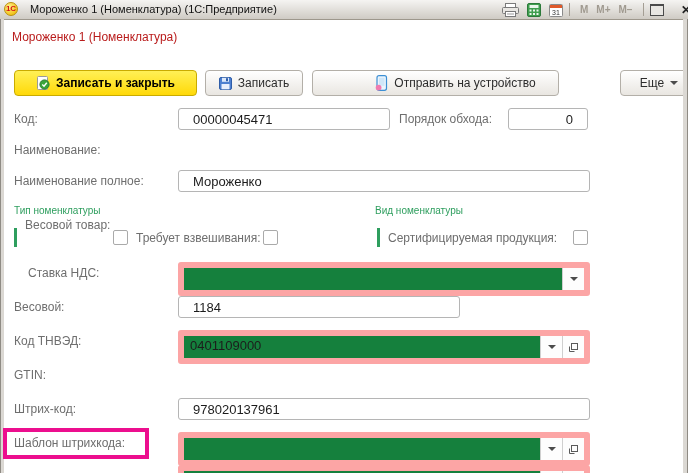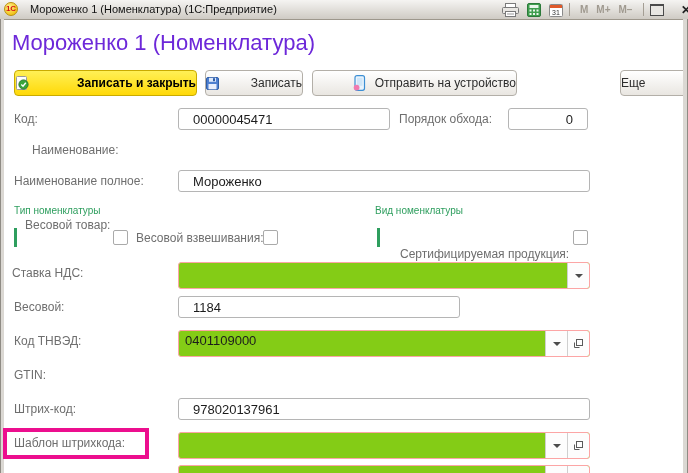--- a/index.html
+++ b/index.html
@@ -20,39 +20,39 @@
   .tb-sep{width:1px;height:13px;background:#a49e94;margin:0 6px;}
   .mem{font-size:10px;font-weight:bold;color:#a09a90;padding:0 4px;}
   .maxbox{width:12px;height:9px;border:1px solid #4a4a4a;border-top:2px solid #4a4a4a;background:#e8e6e2;}
   .closex{font-size:12px;color:#222;font-weight:bold;position:absolute;left:681px;top:3px;}
   
   .wb-left{position:absolute;left:0;top:19px;bottom:0;width:4px;
     background:linear-gradient(to right,#8f8b84 1px,#dbd8d3 1px);z-index:4;}
   .wb-right{position:absolute;right:0;top:19px;bottom:0;width:5px;
     background:linear-gradient(to left,#8f8b84 1px,#dbd8d3 1px);z-index:4;}
   
-  .page-title{position:absolute;left:12px;top:30px;font-size:22px;color:#6d28d9;text-align:center;}
+  .page-title{position:absolute;left:12px;top:30px;font-size:12px;color:#b91c1c;text-align:center;}
   
   .btn{position:absolute;top:70px;height:26px;box-sizing:border-box;border-radius:4px;
-    display:flex;align-items:center;justify-content:space-between;gap:6px;font-size:12px;color:#2c2c2c;
+    display:flex;align-items:center;justify-content:center;gap:6px;font-size:12px;color:#2c2c2c;
     background:linear-gradient(#ffffff,#e9e6e1);border:1px solid #b3afa8;cursor:default;}
   .btn-yellow{left:14px;width:183px;font-weight:bold;color:#000;
     background:linear-gradient(#fff056,#ffd908);border:1px solid #c9ab00;}
   .btn-save{left:205px;width:98px;}
-  .btn-send{left:312px;width:205px;padding-left:40px;}
+  .btn-send{left:312px;width:247px;padding-left:40px;}
   .btn-more{left:620px;width:78px;}
   .arr{width:0;height:0;border-left:4px solid transparent;border-right:4px solid transparent;
     border-top:4px solid #4c4c4c;}
   
   .lbl{position:absolute;font-size:12px;color:#6e6e6e;line-height:22px;height:22px;white-space:nowrap;}
   .inp{position:absolute;height:22px;box-sizing:border-box;border:1px solid #b5b5b5;border-radius:3px;
     background:#fff;font-family:inherit;font-size:13px;color:#1c1c1c;padding:0 14px;outline:none;}
   .inp.num{text-align:right;}
-  .combo{position:absolute;height:27px;box-sizing:border-box;border:1px solid #fca5a5;border-radius:3px;
-    background:#84cc16;display:flex;overflow:hidden;}
+  .combo{position:absolute;height:34px;box-sizing:border-box;border:6px solid #fca5a5;border-radius:3px;
+    background:#15803d;display:flex;overflow:hidden;}
   .combo .val{flex:1;font-size:13px;color:#1c1c1c;padding:0 6px;line-height:20px;white-space:nowrap;}
   .combo .cbtn{width:21px;border-left:1px solid #cfcfcf;display:flex;align-items:center;
     justify-content:center;background:#fdfdfd;flex:none;}
   .section-h{position:absolute;font-size:10px;color:#2e9e5e;white-space:nowrap;}
   .greenbar{position:absolute;width:3px;height:19px;background:#2e9e5e;}
   .chklbl{position:absolute;font-size:12px;color:#6e6e6e;line-height:18px;white-space:nowrap;}
   .chk{position:absolute;width:15px;height:15px;box-sizing:border-box;border:1px solid #aaa;
     border-radius:2px;background:#fff;}
   
   .hl{position:absolute;left:3px;top:428px;width:146px;height:31px;box-sizing:border-box;
@@ -150,39 +150,39 @@
   <div class="btn btn-more">
     <span>Еще</span>
     <span class="arr"></span>
   </div>
 
   <div class="lbl" style="left:14px;top:108px;">Код:</div>
   <input class="inp" style="left: 178px; top: 108px; width: 212px;" value="00000045471">
   <div class="lbl" style="left:399px;top:108px;">Порядок обхода:</div>
   <input class="inp num" style="left: 508px; top: 108px; width: 80px;" value="0">
 
-  <div class="lbl" style="left:32px;top:139px;">Наименование:</div>
+  <div class="lbl" style="left:14px;top:139px;">Наименование:</div>
 
   <div class="lbl" style="left:14px;top:170px;">Наименование полное:</div>
   <input class="inp" style="left: 178px; top: 170px; width: 412px;" value="Мороженко">
 
   <div class="section-h" style="left:14px;top:205px;">Тип номенклатуры</div>
   <div class="section-h" style="left:375px;top:205px;">Вид номенклатуры</div>
 
   <div class="greenbar" style="left:14px;top:228px;"></div>
   <div class="chklbl" style="left:25px;top:216px;">Весовой товар:</div>
   <div class="chk" style="left:113px;top:230px;"></div>
-  <div class="chklbl" style="left:136px;top:229px;">Весовой взвешивания:</div>
+  <div class="chklbl" style="left:136px;top:229px;">Требует взвешивания:</div>
   <div class="chk" style="left:263px;top:230px;"></div>
 
   <div class="greenbar" style="left:377px;top:228px;"></div>
-  <div class="chklbl" style="left:388px;top:245px;margin-left:12px;">Сертифицируемая продукция:</div>
+  <div class="chklbl" style="left:388px;top:229px;">Сертифицируемая продукция:</div>
   <div class="chk" style="left:573px;top:230px;"></div>
 
-  <div class="lbl" style="left:12px;top:262px;">Ставка НДС:</div>
+  <div class="lbl" style="left:28px;top:262px;">Ставка НДС:</div>
   <div class="combo" style="left:178px;top:262px;width:412px;">
     <div class="val"></div>
     <div class="cbtn">
         <span class="arr"></span>
       </div>
   </div>
 
   <div class="lbl" style="left:14px;top:296px;">Весовой:</div>
   <input class="inp" style="left: 178px; top: 296px; width: 282px;" value="1184">
 

